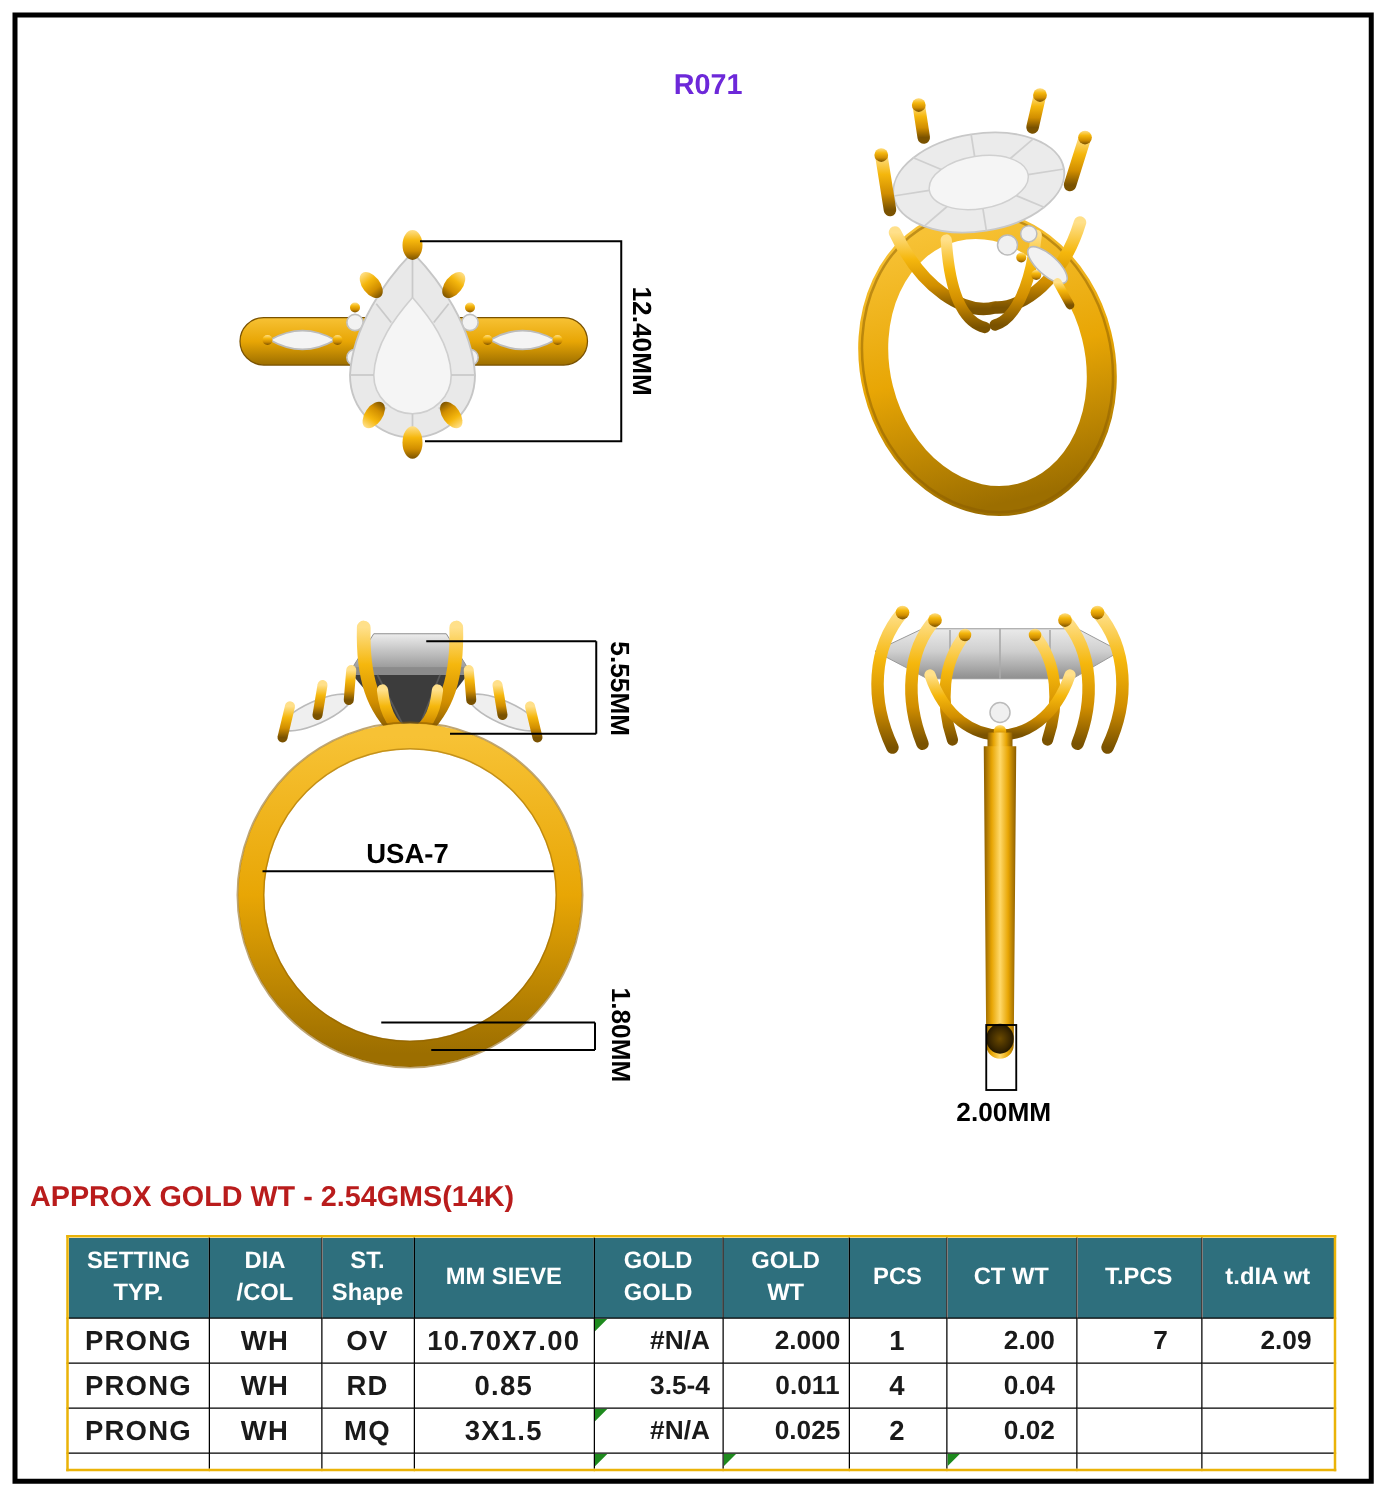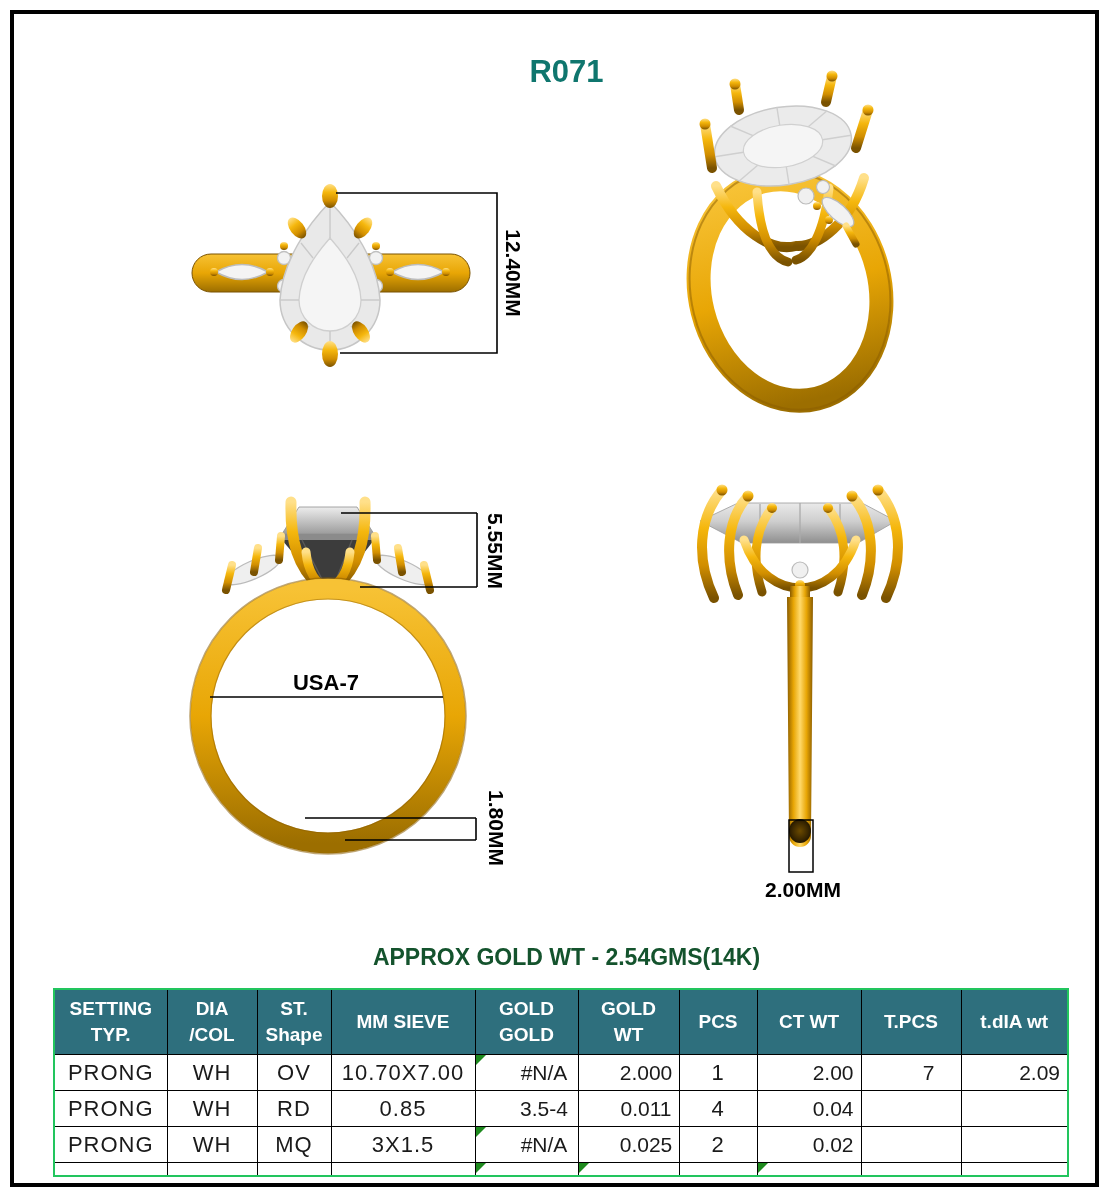--- a/index.html
+++ b/index.html
@@ -1,35 +1,35 @@
 <!DOCTYPE html>
 <html><head>
 <meta charset="utf-8">
 <style>
   html,body{margin:0;padding:0;background:#fff;}
   .page{position:relative;width:1109px;height:1197px;background:#fff;overflow:hidden;
         font-family:"Liberation Sans",sans-serif;}
   .frame{position:absolute;left:10px;top:10px;right:10px;bottom:10px;border:4px solid #000;}
   .title{position:absolute;left:24px;right:0;top:54px;text-align:center;
-         font-size:31px;font-weight:bold;color:#0f766e;}
-  .goldnote{position:absolute;left:24px;right:0;top:944px;text-align:center;
-            font-size:23px;font-weight:bold;color:#14532d;}
+         font-size:23px;font-weight:bold;color:#6d28d9;}
+  .goldnote{position:absolute;left:24px;right:0;top:944px;
+            font-size:23px;font-weight:bold;color:#b91c1c;}
   svg.drawing{position:absolute;left:0;top:0;}
   .dimtext{font-family:"Liberation Sans",sans-serif;font-weight:bold;font-size:21px;fill:#000;}
   .sizetext{font-family:"Liberation Sans",sans-serif;font-weight:bold;font-size:22px;fill:#000;}
 
   table.spec{position:absolute;left:53px;top:988px;width:1014px;border-collapse:collapse;
-             table-layout:fixed;border:2px solid #22c55e;}
+             table-layout:fixed;border:2px solid #eab308;}
   table.spec th,table.spec td{border:1px solid #000;overflow:hidden;white-space:nowrap;}
   table.spec th{background:#2E6F7D;color:#fff;font-weight:bold;font-size:19px;
                 height:62px;text-align:center;line-height:1.35;}
-  table.spec td{height:33px;text-align:center;font-size:22px;font-weight:400;
+  table.spec td{height:33px;text-align:center;font-size:22px;font-weight:700;
                 color:#1a1a1a;letter-spacing:1px;}
-  table.spec td.b{font-weight:normal;font-size:21px;letter-spacing:0;padding-left:36px;}
-  table.spec td.r{text-align:right;padding-right:7px;}
+  table.spec td.b{font-weight:bold;font-size:21px;letter-spacing:0;padding-left:36px;}
+  table.spec td.r{text-align:center;padding-right:7px;}
   table.spec tr.stub td{height:10px;}
   td.gtri{position:relative;}
   td.gtri::before{content:"";position:absolute;left:0;top:0;width:0;height:0;
                   border-top:10px solid #1E8A1E;border-right:10px solid transparent;}
 </style>
 </head>
 <body>
 
 <div class="page">
   <div class="frame"></div>

